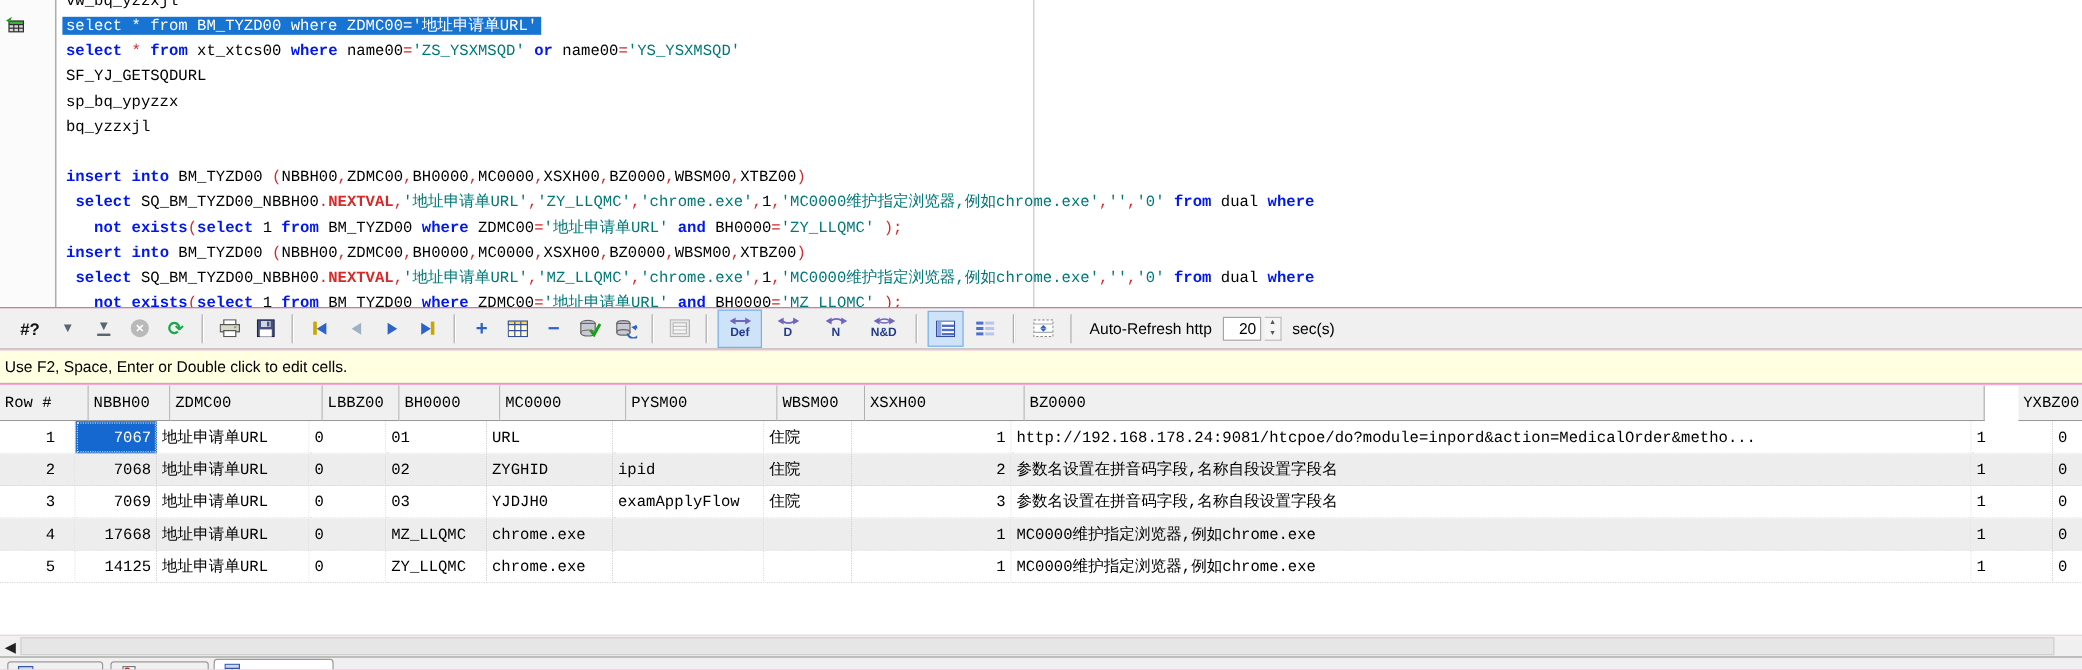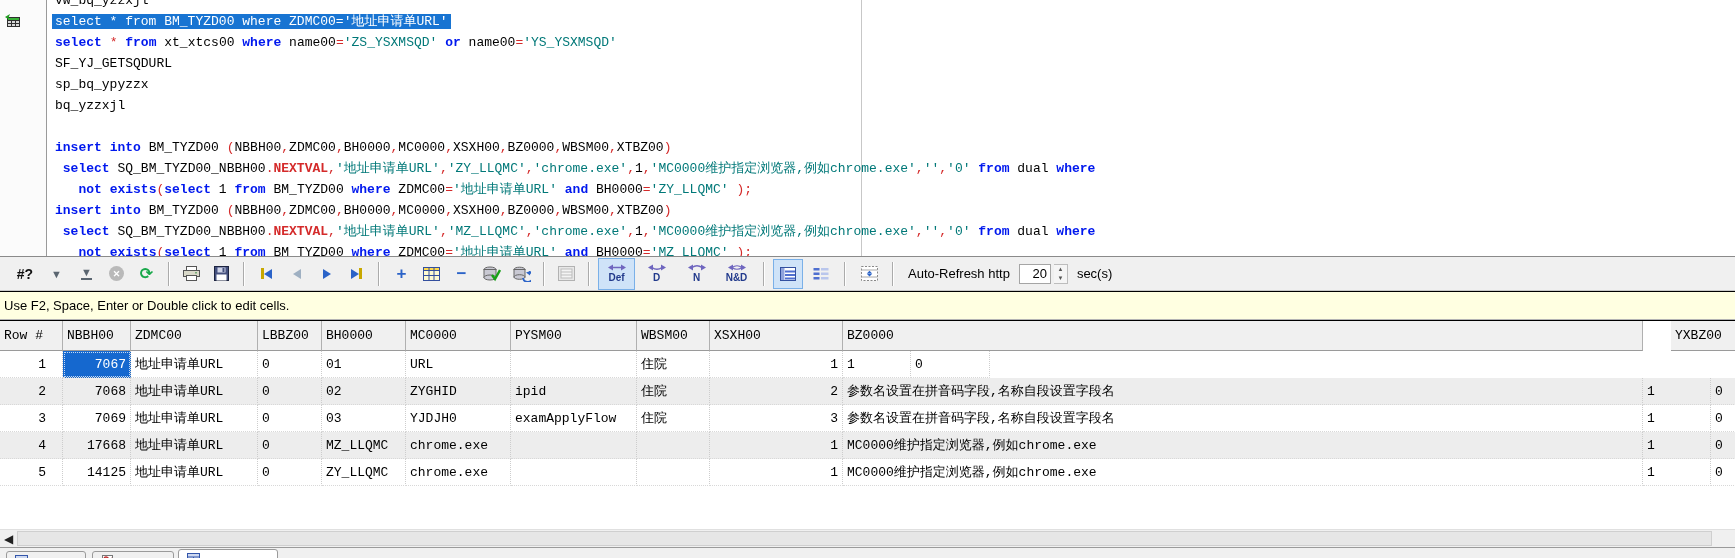--- a/index.html
+++ b/index.html
@@ -1,16 +1,16 @@
 <!DOCTYPE html>
 <html><head>
 <meta charset="utf-8">
 <style>
   html,body{margin:0;padding:0;background:#e8e8e8;}
-  .screen{position:relative;width:1735px;height:558px;background:#000000;overflow:hidden;
+  .screen{position:relative;width:1735px;height:558px;background:#f9a8d4;overflow:hidden;
           font-family:"Liberation Sans",sans-serif;}
 
   
   .editor{position:absolute;left:0;top:0;width:1735px;height:256px;background:#fff;overflow:hidden;}
   .gutter{position:absolute;left:0;top:0;width:46px;height:256px;background:#fbfbfb;border-right:1px solid #9a9a9a;}
   .gutter-icon{position:absolute;left:5px;top:13px;}
   .mguide{position:absolute;left:861px;top:0;height:256px;width:1px;background:#c7c7c7;}
   .code{position:absolute;left:55px;top:-10px;font:13px "Liberation Mono","DejaVu Sans Mono",monospace;
         line-height:21px;white-space:pre;}
   .ln{height:21px;white-space:pre;}
@@ -268,21 +268,21 @@
         <div>▲</div>
         <div>▼</div>
       </span>
     <span class="tlabel">sec(s)</span>
   </div>
 
   <div class="hintbar">Use F2, Space, Enter or Double click to edit cells.</div>
 
   <div class="grid" id="grid">
       <div class="grow">
-        <div class="hcell" style="width: 63px;">Row #</div>
+        <div class="hcell" style="width: 74px;">Row #</div>
         <div class="hcell" style="width: 68px;">NBBH00</div>
         <div class="hcell" style="width: 127px;">ZDMC00</div>
         <div class="hcell" style="width: 64px; text-align: center;">LBBZ00</div>
         <div class="hcell" style="width: 84px;">BH0000</div>
         <div class="hcell" style="width: 105px;">MC0000</div>
         <div class="hcell" style="width: 126px;">PYSM00</div>
         <div class="hcell" style="width: 73px;">WBSM00</div>
         <div class="hcell" style="width: 133px;">XSXH00</div>
         <div class="hcell" style="width: 800px;">BZ0000</div>
         <div class="hcell" style="width: 68px; margin-left: 28px;">YXBZ00</div>
@@ -291,20 +291,21 @@
       <div class="grow">
         <div class="cell ar" style="width: 63px; padding-right: 16px;">1</div>
         <div class="cell ar selc" style="width: 68px;">7067</div>
         <div class="cell" style="width: 127px;">地址申请单URL</div>
         <div class="cell" style="width: 64px;">0</div>
         <div class="cell" style="width: 84px;">01</div>
         <div class="cell" style="width: 105px;">URL</div>
         <div class="cell" style="width: 126px;"></div>
         <div class="cell" style="width: 73px;">住院</div>
         <div class="cell ar" style="width: 133px;">1</div>
+        <div class="cell" style="width: 800px;">http://192.168.178.24:9081/htcpoe/do?module=inpord&amp;action=MedicalOrder&amp;metho...</div>
         <div class="cell" style="width: 68px;">1</div>
         <div class="cell" style="width: 79px;">0</div>
       </div>
       <div class="grow alt">
         <div class="cell ar" style="width: 63px; padding-right: 16px;">2</div>
         <div class="cell ar" style="width: 68px;">7068</div>
         <div class="cell" style="width: 127px;">地址申请单URL</div>
         <div class="cell" style="width: 64px;">0</div>
         <div class="cell" style="width: 84px;">02</div>
         <div class="cell" style="width: 105px;">ZYGHID</div>

